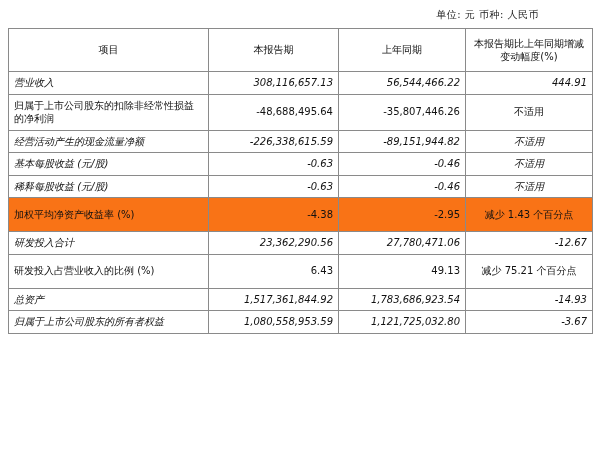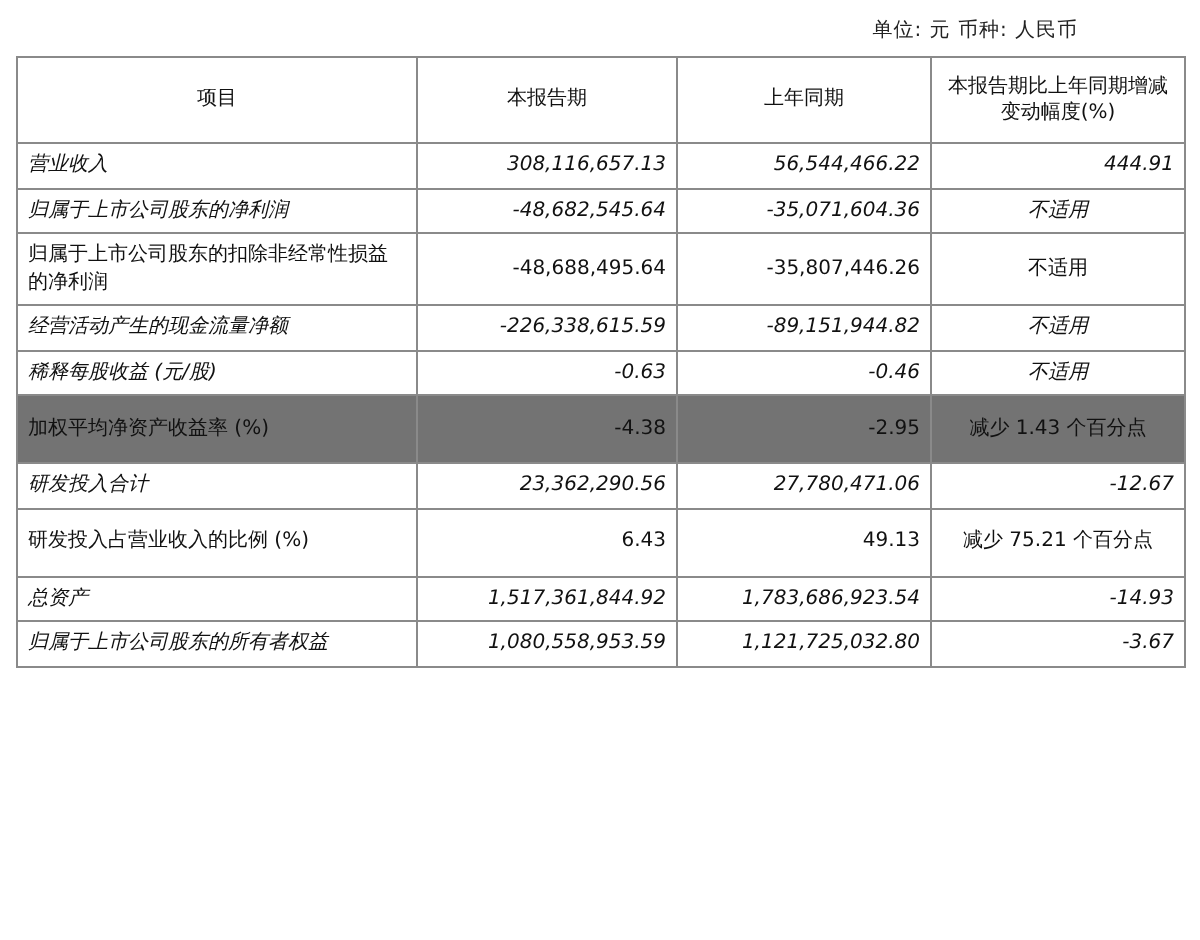--- a/index.html
+++ b/index.html
@@ -60,21 +60,21 @@
     text-align: right;
     padding-right: 8px;
     margin-left: 40px;
   }
   .ctr {
     text-align: center;
   }
   .rowh { height: 22px; font-style: italic; }
   .rowh2 { height: 34px; padding-left: 48px; }
   .highlight td {
-    background: #737373;
+    background: #f97316;
   }
   .subhdr td {
     text-align: center;
     font-weight: normal;
   }
   .subhdr td.blank {
     background: #ffffff;
   }
 </style>
 </head>
@@ -99,41 +99,41 @@
         <td>本报告期比上年同期增减变动幅度(%)</td>
       </tr>
 
       <tr class="rowh">
         <td class="lbl">营业收入</td>
         <td class="num">308,116,657.13</td>
         <td class="num">56,544,466.22</td>
         <td class="num">444.91</td>
       </tr>
 
-      <tr class="rowh">
-        <td class="lbl">归属于上市公司股东的净利润</td>
-        <td class="num">-48,682,545.64</td>
-        <td class="num">-35,071,604.36</td>
-        <td class="ctr">不适用</td>
-      </tr>
 
       <tr class="rowh2">
         <td class="lbl">归属于上市公司股东的扣除非经常性损益的净利润</td>
         <td class="num">-48,688,495.64</td>
         <td class="num">-35,807,446.26</td>
         <td class="ctr">不适用</td>
       </tr>
 
       <tr class="rowh">
         <td class="lbl">经营活动产生的现金流量净额</td>
         <td class="num">-226,338,615.59</td>
         <td class="num">-89,151,944.82</td>
         <td class="ctr">不适用</td>
       </tr>
 
+      <tr class="rowh">
+        <td class="lbl">基本每股收益 (元/股)</td>
+        <td class="num">-0.63</td>
+        <td class="num">-0.46</td>
+        <td class="ctr">不适用</td>
+      </tr>
 
       <tr class="rowh">
         <td class="lbl">稀释每股收益 (元/股)</td>
         <td class="num">-0.63</td>
         <td class="num">-0.46</td>
         <td class="ctr">不适用</td>
       </tr>
 
       <tr class="rowh2 highlight">
         <td class="lbl">加权平均净资产收益率 (%)</td>

